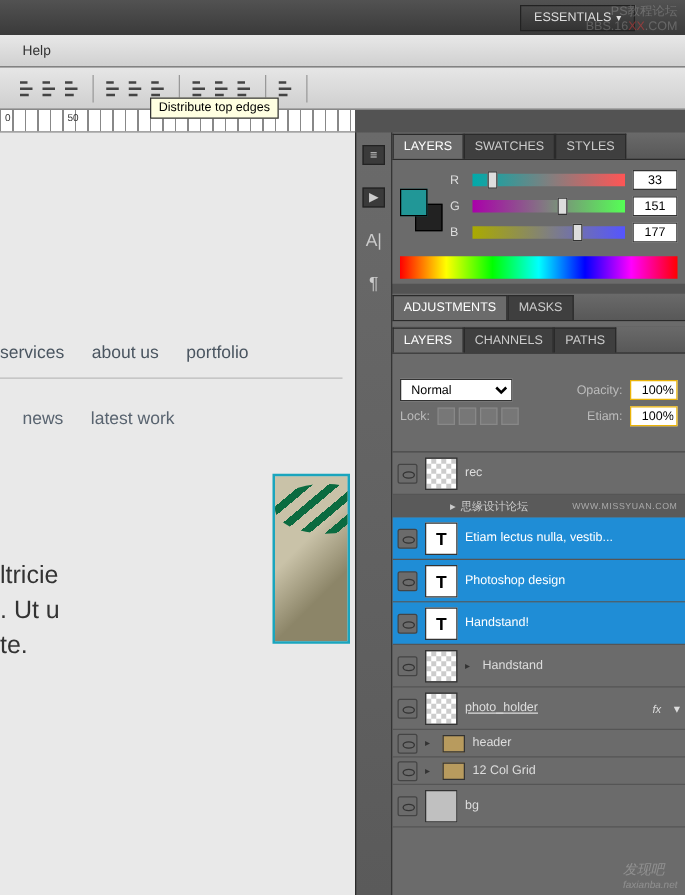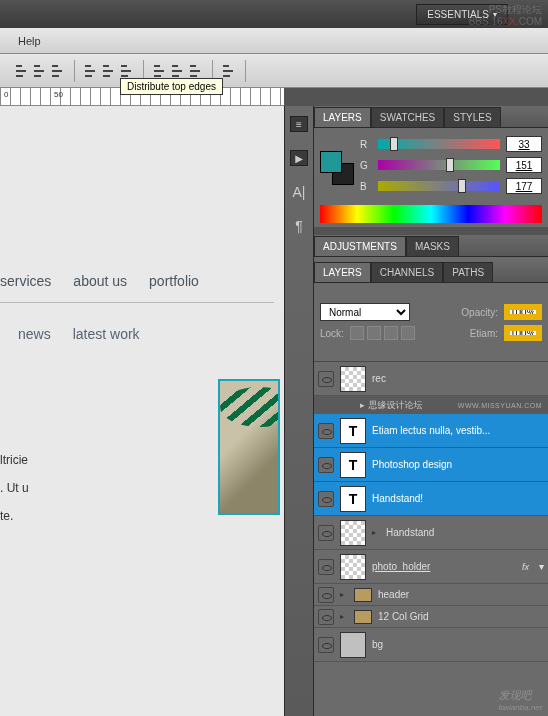--- a/index.html
+++ b/index.html
@@ -26,21 +26,21 @@
 .ruler-h::before { content:""; position:absolute; inset:0; background: repeating-linear-gradient(90deg,#888 0 1px,transparent 1px 10px); }
 .ruler-label { position: absolute; font-size: 8px; color: #333; top: 2px; }
 
 .main-row { display: flex; height: 610px; }
 .canvas-area { width: 284px; background: #b0b0b0; position: relative; overflow: hidden; }
 .canvas { position: absolute; top: 0; left: 0; right: 0; bottom: 0; background: #e9e9e9; }
 .nav-links { position: absolute; top: 167px; left: 0; display: flex; gap: 22px; font-size: 14px; color: #4a5560; }
 .nav-link { cursor:pointer; }
 .sub-links { position: absolute; top: 220px; left: 18px; display: flex; gap: 22px; font-size: 14px; color: #596470; }
 .hr-line { position:absolute; top:196px; left:0; right:10px; height:1px; background:#bbb; }
-.body-text { position: absolute; top: 340px; left: 0; font-size: 12px; color: #333; line-height: 28px; }
+.body-text { position: absolute; top: 340px; left: 0; font-size: 20px; color: #333; line-height: 28px; }
 .photo { position: absolute; top: 273px; left: 218px; width: 62px; height: 136px; border: 2px solid #1aa5bd; background: linear-gradient(135deg,#c9c2a8 40%,#8c8568 70%); overflow:hidden; }
 .photo::before { content:""; position:absolute; top:6px; left:0; width:80px; height:40px; background: repeating-linear-gradient(140deg,#0b6b40 0 6px,transparent 6px 14px); border-radius:50%; }
 
 .dock { width: 30px; background: linear-gradient(#6a6a6a,#5a5a5a); border-left:1px solid #2a2a2a; border-right:1px solid #2a2a2a; display:flex; flex-direction:column; align-items:center; padding-top:10px; gap:18px; }
 .dock-icon { width:18px; height:16px; background:#3a3a3a; border:1px solid #222; display:flex; align-items:center; justify-content:center; color:#ccc; font-size:10px; cursor:pointer; }
 
 .panels { width: 234px; display:flex; flex-direction:column; background:#535353; }
 .panel-tabs { height:22px; background:linear-gradient(#6a6a6a,#585858); display:flex; align-items:flex-end; border-bottom:1px solid #2a2a2a; }
 .tab { font-size:10px; color:#ccc; padding:4px 8px; background:#4a4a4a; border:1px solid #2a2a2a; border-bottom:none; cursor:pointer; }
 .tab.active { background:#6b6b6b; color:#fff; }
@@ -52,31 +52,31 @@
 .fg-sw { position:absolute; top:0; left:0; width:22px; height:22px; background:#219797; border:1px solid #000; }
 .bg-sw { position:absolute; bottom:0; right:0; width:22px; height:22px; background:#222; border:1px solid #000; }
 .sliders { flex:1; }
 .slider-row { display:flex; align-items:center; gap:6px; margin-bottom:5px; }
 .slider-row label { width:12px; font-size:10px; color:#ddd; }
 .slider { flex:1; height:10px; position:relative; }
 .slider.r{background:linear-gradient(90deg,#0aa,#f55)}
 .slider.g{background:linear-gradient(90deg,#a0a,#5f5)}
 .slider.b{background:linear-gradient(90deg,#aa0,#55f)}
 .slider .thumb{position:absolute;top:-2px;width:8px;height:14px;background:#ddd;border:1px solid #333;transform:translateX(-50%)}
-.val-input { width:36px; height:16px; font-size:10px; text-align:center; border:1px solid #333; background:#fff;text-decoration:underline; }
+.val-input { width:36px; height:16px; font-size:10px; text-align:center; border:1px solid #333; background:#fff; }
 .spectrum { height:18px; margin-top:4px; background:linear-gradient(90deg,red,yellow,lime,cyan,blue,magenta,red); }
 
 .adj-tabs { margin-top:8px; }
 .adj-body { height:4px; background:#6b6b6b; }
 
 .layers-panel { background:#6b6b6b; flex:1; display:flex; flex-direction:column; }
 .layer-controls { padding:20px 6px; display:flex; flex-direction:column; gap:4px; border-bottom:1px solid #4a4a4a; }
 .control-row { display:flex; align-items:center; gap:6px; font-size:10px; color:#bbb; }
 .blend-select { width:90px; height:18px; font-size:10px; background:#fff; border:1px solid #333; padding:0 4px; }
-.pct-input { width:38px; height:16px; font-size:10px; border:6px solid #eab308; background:#fff; text-align:right; padding-right:2px; }
+.pct-input { width:38px; height:16px; font-size:10px; border:1px solid #eab308; background:#fff; text-align:right; padding-right:2px; }
 .lock-icons { display:flex; gap:3px; }
 .lock-icons span { width:14px; height:14px; border:1px solid #888; background:#777; }
 
 .layers-list { flex:1; overflow:hidden; font-size:10px; }
 .layer-row { display:flex; align-items:center; height:34px; border-bottom:1px solid #555; padding:0 4px; gap:6px; color:#ddd; }
 .layer-row.sel { background:#1f8dd6; color:#fff; }
 .eye { width:16px; height:16px; border:1px solid #444; background:#6b6b6b; border-radius:2px; position:relative; flex-shrink:0; }
 .eye::before { content:""; position:absolute; top:5px; left:3px; width:8px; height:4px; border:1px solid #333; border-radius:50%; }
 .thumb-box { width:26px; height:26px; background:#fff; border:1px solid #333; flex-shrink:0; display:flex; align-items:center; justify-content:center; font-weight:bold; color:#000; font-size:14px; }
 .thumb-box.checker { background: repeating-conic-gradient(#ccc 0 25%,#fff 0 50%) 0 0/8px 8px; }

